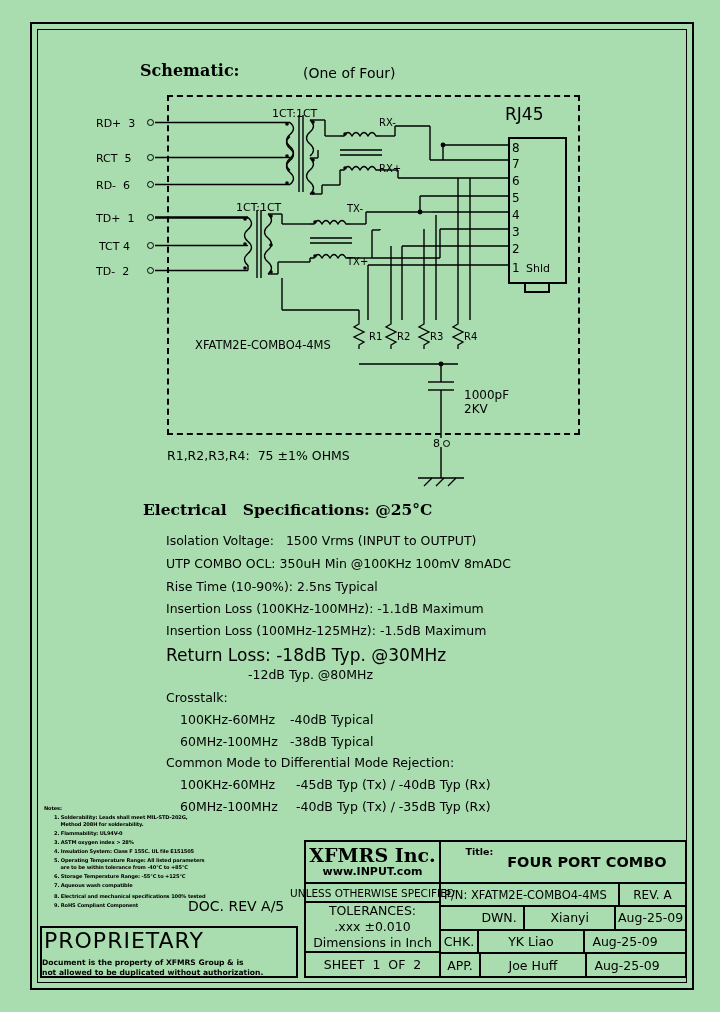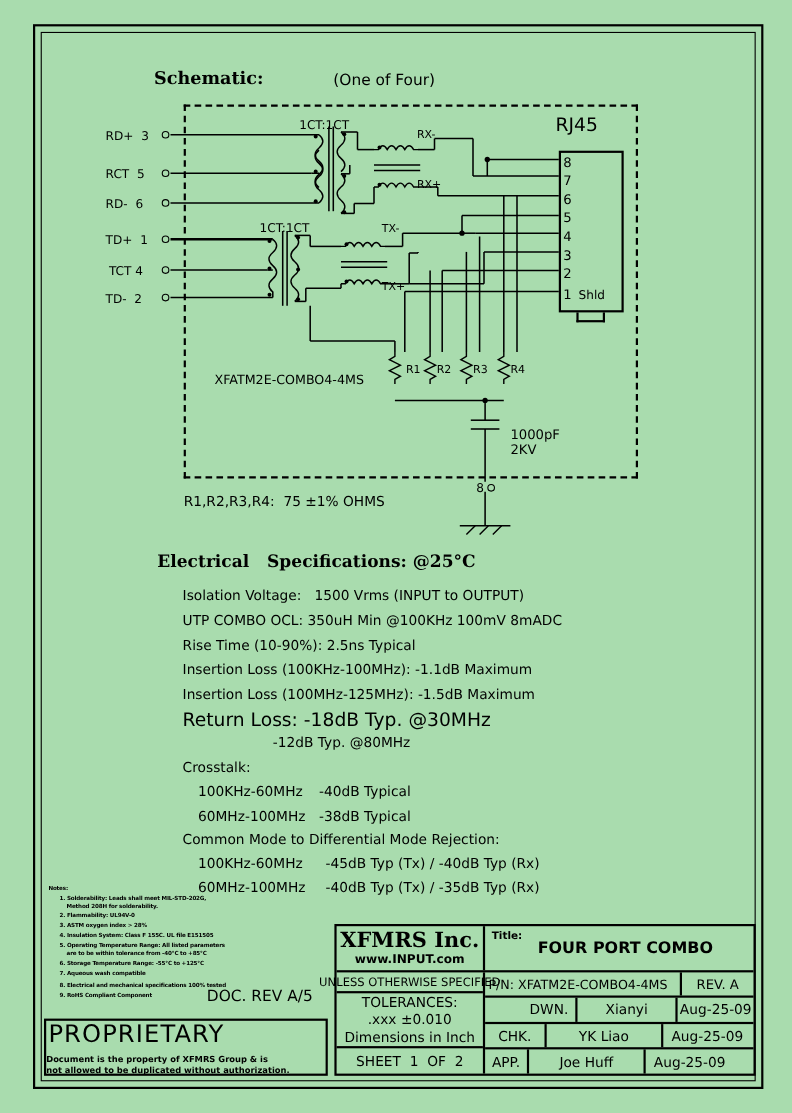--- a/index.html
+++ b/index.html
@@ -391,21 +391,21 @@
   <div class="txt" style="left:42px; top:958px; font-size:7.6px; font-weight:bold;">Document is the property of XFMRS Group &amp; is</div>
   <div class="txt" style="left:42px; top:968px; font-size:7.6px; font-weight:bold;">not allowed to be duplicated without authorization.</div>
 
   <div class="titleblock">
 
     <div class="tb-row b-b" style="height:40px;font-weight:bold;">
       <div class="tb-cell b-r" style="width:135px; flex-direction:column; justify-content:center;">
         <span style="font-family:'DejaVu Serif', serif; font-size:19px; line-height:19px;">XFMRS Inc.</span>
         <span style="font-size:11px; line-height:13px;">www.INPUT.com</span>
       </div>
-      <div class="tb-cell" style="width:244px; justify-content:flex-start; padding-left:6px;">
+      <div class="tb-cell" style="width:244px; justify-content:center; padding-left:6px;">
         <span style="font-size:9.5px; align-self:flex-start; margin-top:4px;">Title:</span>
         <span style="font-size:14.5px; margin-left:14px;">FOUR PORT COMBO</span>
       </div>
     </div>
 
     <div class="tb-row" style="flex:1;">
 
       <div style="width:135px; display:flex; flex-direction:column; border-right:2px solid #000; box-sizing:border-box;">
         <div class="tb-cell b-b" style="height:19px; font-size:10.5px;">UNLESS OTHERWISE SPECIFIED</div>
         <div class="tb-cell b-b" style="flex:1; flex-direction:column; justify-content:center; line-height:16px;">
@@ -422,21 +422,21 @@
             <span>P/N:</span><span>&nbsp;</span><span>XFATM2E-COMBO4-4MS</span>
           </div>
           <div class="tb-cell" style="width:65px; font-size:12px;">REV. A</div>
         </div>
         <div class="tb-row b-b" style="flex:1;padding-left:34px;">
           <div class="tb-cell b-r" style="width:58px; font-size:12.5px;">DWN.</div>
           <div class="tb-cell b-r" style="width:106px; font-size:12.5px;">Xianyi</div>
           <div class="tb-cell" style="width:80px; font-size:12.5px;">Aug-25-09</div>
         </div>
         <div class="tb-row b-b" style="flex:1;">
-          <div class="tb-cell b-r" style="width:56px; font-size:12.5px;">CHK.</div>
+          <div class="tb-cell b-r" style="width:38px; font-size:12.5px;">CHK.</div>
           <div class="tb-cell b-r" style="width:106px; font-size:12.5px;">YK Liao</div>
           <div class="tb-cell" style="width:80px; font-size:12.5px;">Aug-25-09</div>
         </div>
         <div class="tb-row" style="flex:1;">
           <div class="tb-cell b-r" style="width:40px; font-size:12.5px;">APP.</div>
           <div class="tb-cell b-r" style="width:106px; font-size:12.5px;">Joe Huff</div>
           <div class="tb-cell" style="width:80px; font-size:12.5px;">Aug-25-09</div>
         </div>
       </div>
     </div>

